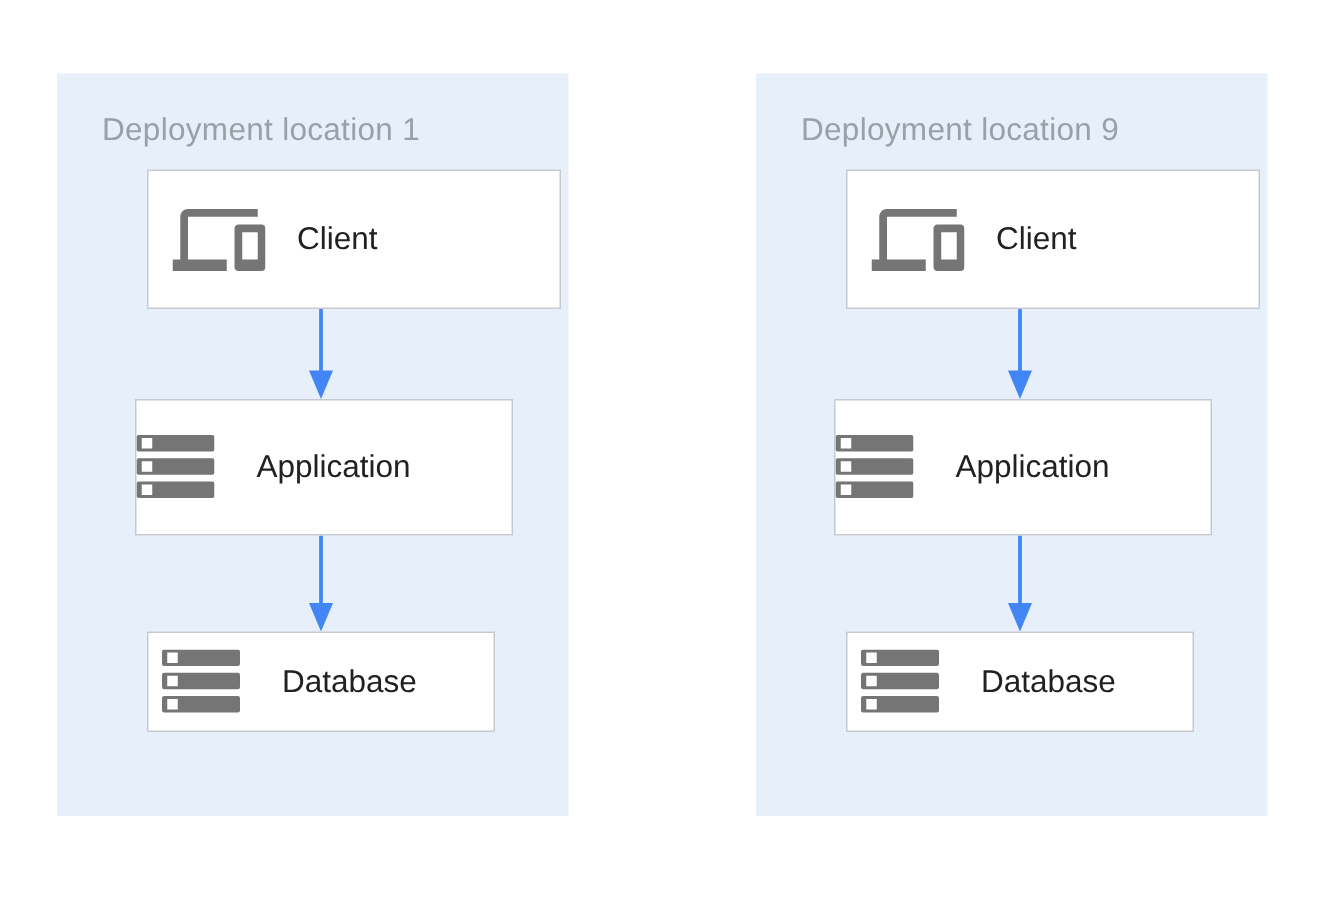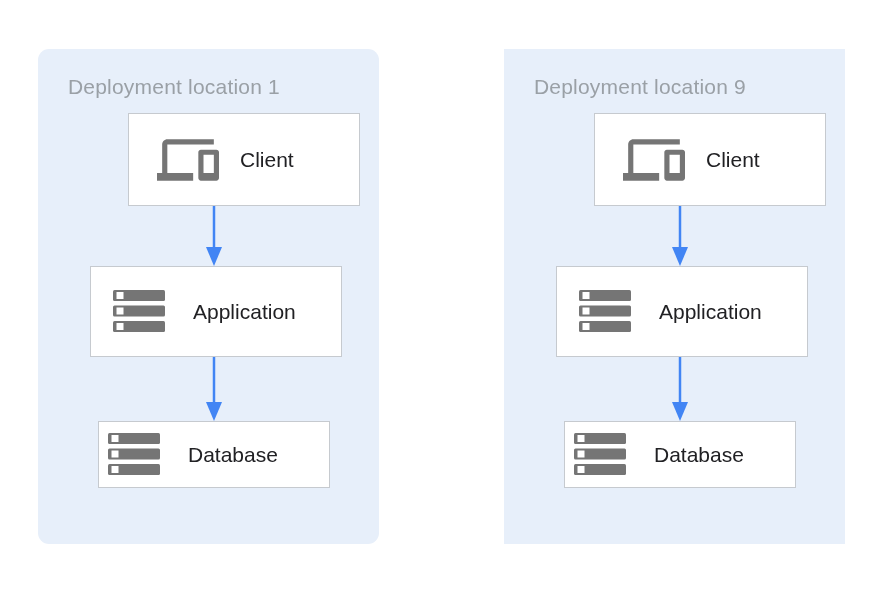--- a/index.html
+++ b/index.html
@@ -21,43 +21,43 @@
   }
   .canvas { position: absolute; inset: 0; }
 
   .panel {
     position: absolute;
     top: 49px;
     width: 341px;
     height: 495px;
     background: var(--panel-bg);
   }
-  .panel-1 { left: 38px; border-radius: 11px; }
+  .panel-1 { left: 38px; }
   .panel-2 { left: 504px; }
 
   .panel-title {
     position: absolute;
     left: 30px;
     top: 25px;
     font-size: 21px;
     line-height: 26px;
     color: var(--title-color);
     letter-spacing: 0.2px;
     white-space: nowrap;
   }
 
   .node {
     position: absolute;
     display: flex;
     align-items: center;
     background: var(--box-bg);
     border: 1px solid var(--box-border);
   }
-  .node-client      { left: 60px; top: 64px;  width: 232px; height: 93px; padding-left: 28px; margin-left: 30px; }
-  .node-application { left: 52px; top: 217px; width: 252px; height: 91px; padding-left: 22px; }
+  .node-client      { left: 60px; top: 64px;  width: 276px; height: 93px; padding-left: 16px; }
+  .node-application { left: 52px; top: 217px; width: 252px; height: 91px; }
   .node-database    { left: 60px; top: 372px; width: 232px; height: 67px; padding-left: 9px; }
 
   .node .icon { display: inline-flex; flex: 0 0 auto; }
   .node-client .icon { margin-right: 21px; }
   .node-application .icon { margin-right: 28px; }
   .node-database .icon { margin-right: 28px; }
   .icon svg { display: block; fill: var(--icon-gray); }
 
   .node-label {
     font-size: 21px;

